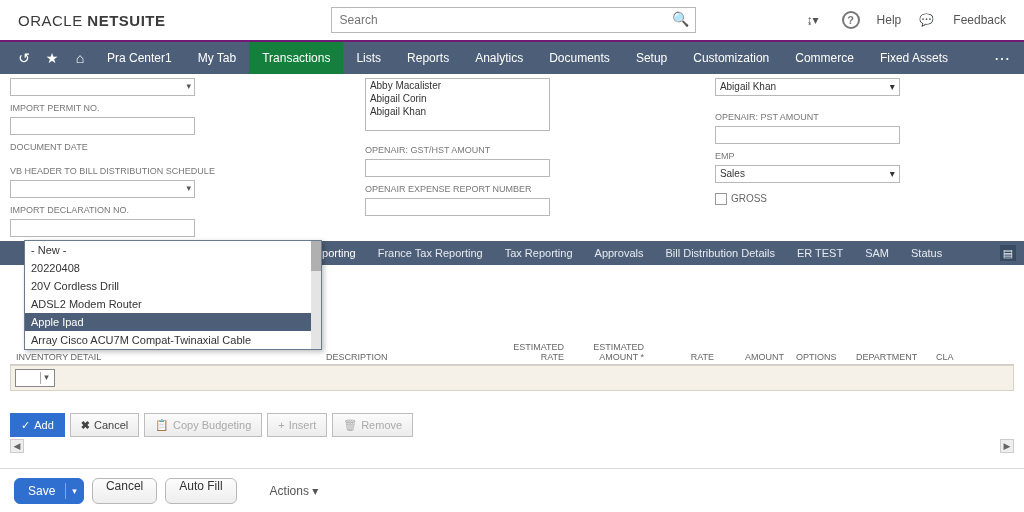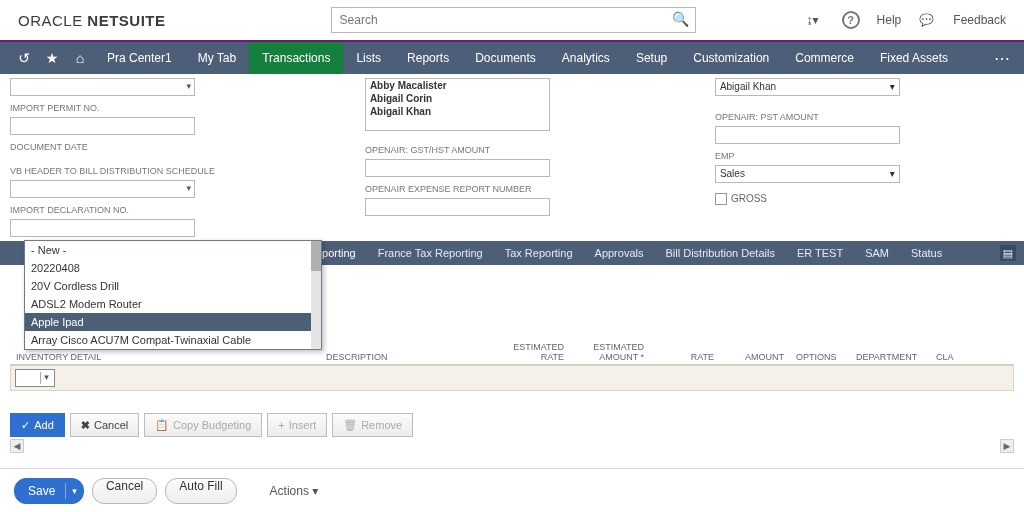--- a/index.html
+++ b/index.html
@@ -21,21 +21,21 @@
   .nav-item.active { background:#15803d;}
   .nav-dots { margin-left:auto; padding:0 14px; font-size:16px; cursor:pointer;}
   
   .form-area { display:flex; padding: 4px 10px 2px 10px; gap:30px; font-size:10px; color:#666;}
   .col { display:flex; flex-direction:column; gap:4px; min-width:200px;}
   .field-label { font-size:9px; color:#777; text-transform:uppercase; margin-top:3px;}
   .txt-input { width:185px; height:18px; border:1px solid #b8b8b8; background:#fff;}
   .sel-input { width:185px; height:18px; border:1px solid #b8b8b8; background:#fff; position:relative;}
   .sel-input .arrow { position:absolute; right:3px; top:2px; color:#555; font-size:9px;}
   .name-list { width:185px; height:53px; border:1px solid #b8b8b8; background:#fff; overflow:hidden; font-size:10px; color:#333;}
-  .name-list div { padding:1px 4px;font-weight:bold;}
+  .name-list div { padding:1px 4px;}
   .col3 .sel-wide { width:185px; height:18px; border:1px solid #b8b8b8; background:#fff; position:relative; font-size:10px; padding:2px 4px; color:#333;}
   .chk { width:12px; height:12px; border:1px solid #999; display:inline-block; margin-right:4px; vertical-align:middle;}
   
   .tabstrip { height:24px; background:#4d5f78; display:flex; align-items:center; color:#e6eaf0; font-size:11px; padding-left:8px; gap:22px; margin-top:2px; position:relative;}
   .tabstrip .tsitem { cursor:pointer; white-space:nowrap;}
   .tabstrip .tsitem.first { font-weight:normal; color:#fff;}
   .tabstrip .tsicon { position:absolute; right:8px; top:4px; width:16px; height:16px; background:#374b63; display:flex; align-items:center; justify-content:center; cursor:pointer;}
   
   .dropdown { position:absolute; left:24px; top:240px; width:298px; background:#fff; border:1px solid #6a7a8f; box-shadow:2px 2px 5px rgba(0,0,0,.25); font-size:11px; z-index:50;}
   .dropdown .dd-scroll { position:absolute; right:0; top:0; width:10px; height:100%; background:#e4e4e4;}
@@ -54,21 +54,21 @@
   .grid-btns { margin-top:22px; display:flex; gap:5px; padding-left:10px;}
   .gbtn { height:24px; padding:0 10px; border:1px solid #bdbdbd; background:linear-gradient(#fbfbfb,#ececec); font-size:11px; display:flex; align-items:center; gap:4px; cursor:pointer; color:#444;}
   .gbtn.primary { background:#2f6fd0; color:#fff; border-color:#2f6fd0;}
   .gbtn.disabled { color:#aaa;}
   .gbtn .x { font-weight:bold;}
   .hscroll { height:14px; margin:2px 10px 0 10px; position:relative;}
   .hscroll .lar, .hscroll .rar { width:14px; height:14px; position:absolute; top:0; background:#eee; border:1px solid #ccc; font-size:9px; text-align:center; line-height:12px; color:#666;}
   .hscroll .lar{left:0;} .hscroll .rar{right:0;}
   
   .footer { position:absolute; left:0; bottom:0; width:100%; height:44px; border-top:1px solid #d9d9d9; display:flex; align-items:center; padding:0 14px; gap:8px; background:#fff;}
-  .fbtn { height:26px; padding:0 13px; border:1px solid #b8b8b8; background:linear-gradient(#fcfcfc,#eee); font-size:12px; cursor:pointer; color:#333; border-radius:12px;}
+  .fbtn { height:26px; padding:0 13px; border:1px solid #b8b8b8; background:linear-gradient(#fcfcfc,#eee); font-size:12px; cursor:pointer; color:#333; border-radius:6px;}
   .fbtn.save { background:#2f6fd0; color:#fff; border-color:#2f6fd0; padding-right:6px; display:flex; align-items:center;}
   .fbtn.save .sep { width:1px; height:16px; background:rgba(255,255,255,.4); margin:0 6px 0 10px;}
   .fbtn.save .car { font-size:9px;}
   .actions-link { margin-left:25px; font-size:12px; color:#555; cursor:pointer;}
 </style>
 </head>
 <body>
 
 <div class="topbar">
   <div class="logo">
@@ -93,22 +93,22 @@
 <div class="nav">
   <div class="nav-icon">↺</div>
   <div class="nav-icon">★</div>
   <div class="nav-icon">⌂</div>
   <div id="nav-items" style="display: flex;">
       <div class="nav-item">Pra Center1</div>
       <div class="nav-item">My Tab</div>
       <div class="nav-item active">Transactions</div>
       <div class="nav-item">Lists</div>
       <div class="nav-item">Reports</div>
+      <div class="nav-item">Analytics</div>
       <div class="nav-item">Documents</div>
-      <div class="nav-item">Analytics</div>
       <div class="nav-item">Setup</div>
       <div class="nav-item">Customization</div>
       <div class="nav-item">Commerce</div>
       <div class="nav-item">Fixed Assets</div>
     </div>
   <div class="nav-dots">⋯</div>
 </div>
 
 <div class="form-area">
   <div class="col">

